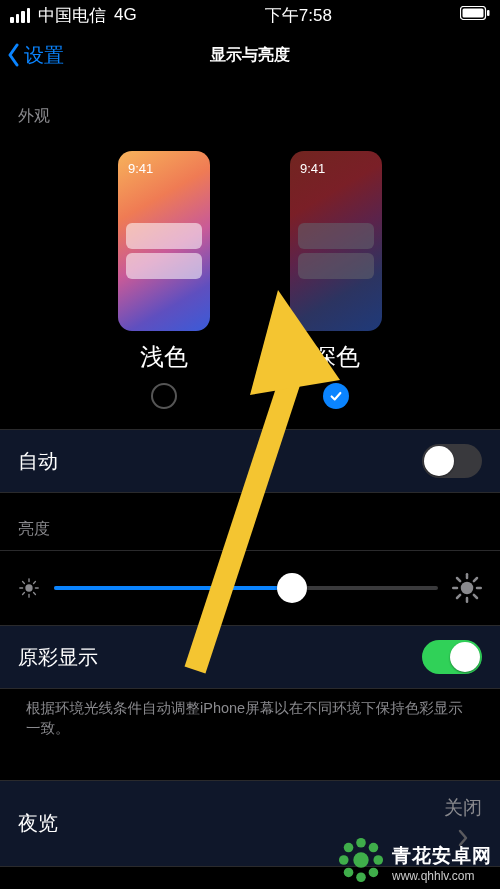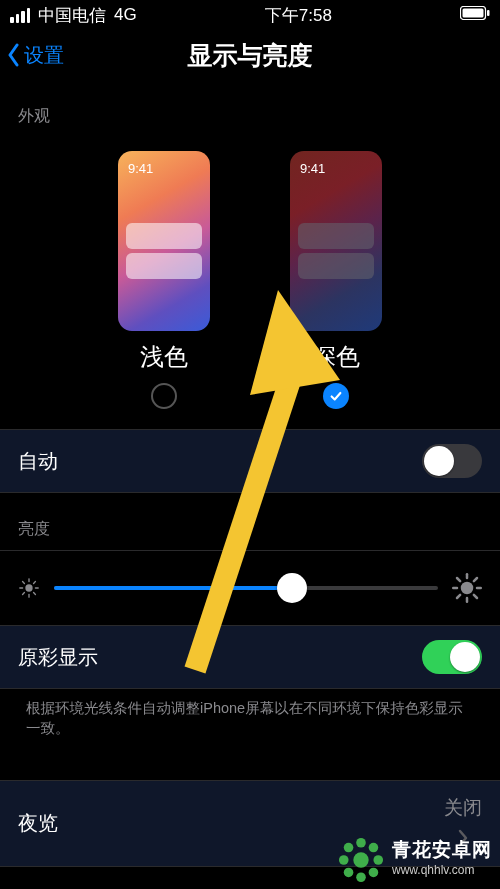--- a/index.html
+++ b/index.html
@@ -4,21 +4,21 @@
 <style>
   * { margin:0; padding:0; box-sizing:border-box; -webkit-font-smoothing:antialiased; }
   body { width:500px; height:889px; background:#000; color:#fff; font-family:-apple-system,"Helvetica Neue",Arial,sans-serif; overflow:hidden; position:relative; }
   .status-bar { height:30px; display:flex; align-items:center; justify-content:space-between; padding:0 10px; font-size:17px; font-weight:400; }
   .status-left, .status-right { display:flex; align-items:center; gap:8px; }
   .signal-bars { display:flex; align-items:flex-end; gap:2px; }
   .signal-bars span { width:3.5px; background:#fff; border-radius:1px; }
   .nav-bar { height:50px; display:flex; align-items:center; justify-content:center; position:relative; }
   .back { position:absolute; left:6px; display:flex; align-items:center; gap:4px; color:#0a84ff; font-size:20px; }
   .back svg { width:14px; height:24px; }
-  .nav-title { font-size:25px; font-weight:600; }
+  .nav-title { font-size:16px; font-weight:600; }
   .section-header { padding:26px 18px 10px; color:#8a8a8e; font-size:16px; }
   .appearance-row { background:#1c1c1e00; display:flex; justify-content:center; gap:80px; padding:14px 0 20px; }
   .mode { display:flex; flex-direction:column; align-items:center; gap:10px; }
   .phone-prev { width:92px; height:180px; border-radius:14px; position:relative; overflow:hidden; }
   .phone-prev.light { background:linear-gradient(150deg,#f7b35b 0%,#ef7b54 30%,#c85a98 55%,#5f4fbf 80%,#3a5bd8 100%); }
   .phone-prev.dark  { background:linear-gradient(150deg,#712520 0%,#7a1f27 28%,#5c234a 50%,#2c3461 75%,#1f3a7a 100%); }
   .prev-time { position:absolute; top:10px; left:10px; font-size:13px; color:#fff; font-weight:400; }
   .notif { position:absolute; left:8px; right:8px; height:26px; border-radius:6px; }
   .phone-prev.light .notif{ background:rgba(255,255,255,.55);}
   .phone-prev.dark  .notif{ background:rgba(100,100,110,.55);}
@@ -38,21 +38,21 @@
   .slider-row { padding:22px 18px; display:flex; align-items:center; gap:14px; background:#000; border-top:0.5px solid #2a2a2c; }
   .sun-small, .sun-big { display:flex; }
   .slider-track { flex:1; height:4px; border-radius:2px; position:relative; }
   .track-bg { position:absolute; inset:0; background:#3a3a3c; border-radius:2px; }
   .track-fill { position:absolute; top:0; bottom:0; left:0; background:#0a84ff; border-radius:2px; }
   .slider-thumb { position:absolute; width:30px; height:30px; border-radius:50%; background:#fff; top:-13px; transform:translateX(-50%); box-shadow:0 1px 3px rgba(0,0,0,.5); }
   .footer-note { padding:10px 26px 18px; color:#8a8a8e; font-size:14.5px; line-height:1.35; }
   .row-value { color:#8a8a8e; font-size:19px; display:flex; align-items:center; gap:8px;flex-direction:column;}
   .chev { color:#5a5a5e; }
   .arrow-overlay { position:absolute; left:180px; top:280px; pointer-events:none; }
-  .watermark { position:absolute; right:0; bottom:6px; display:flex; align-items:flex-start; gap:8px; padding-right:8px; }
+  .watermark { position:absolute; right:0; bottom:6px; display:flex; align-items:flex-end; gap:8px; padding-right:8px; }
   .watermark-logo{ width:46px; height:46px; }
   .watermark-text{ display:flex; flex-direction:column; color:#fff; }
 </style>
 </head>
 <body>
 
 <div class="status-bar">
   <div class="status-left">
     <span class="signal-bars">
       <span style="height:6px"></span>

